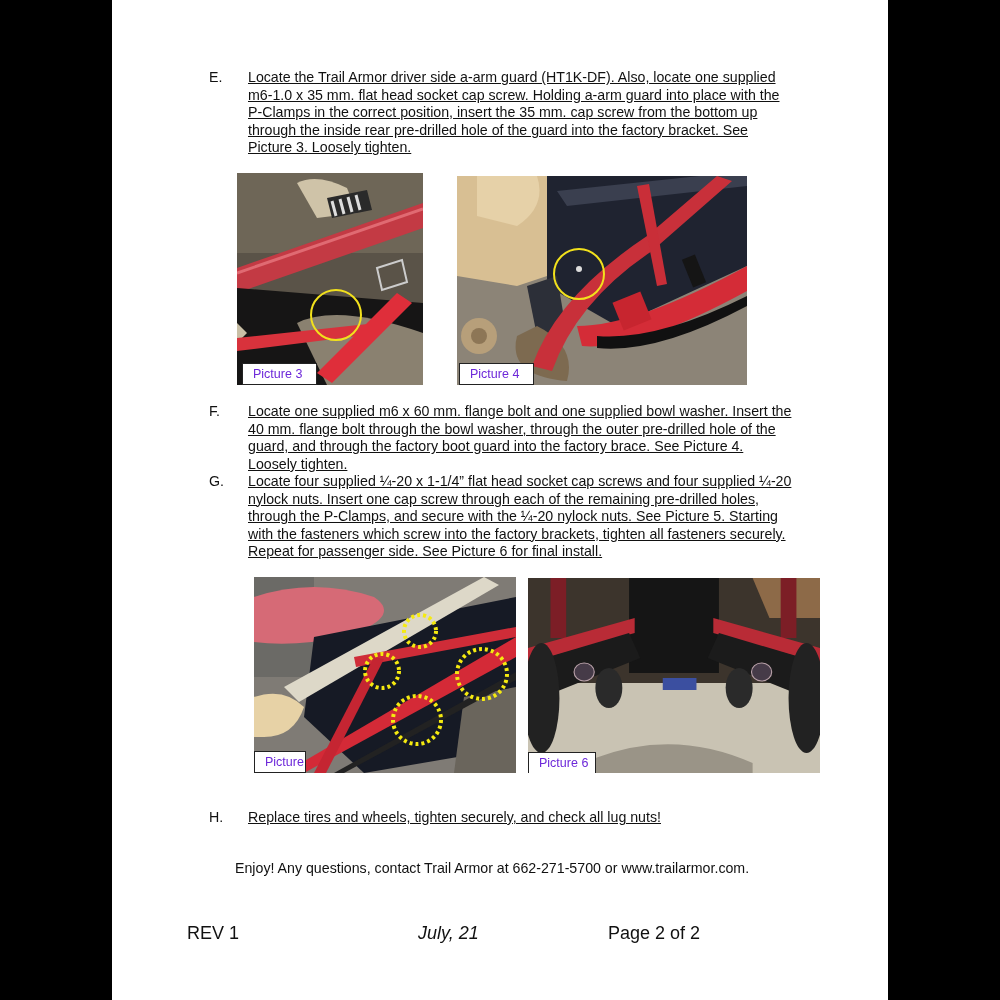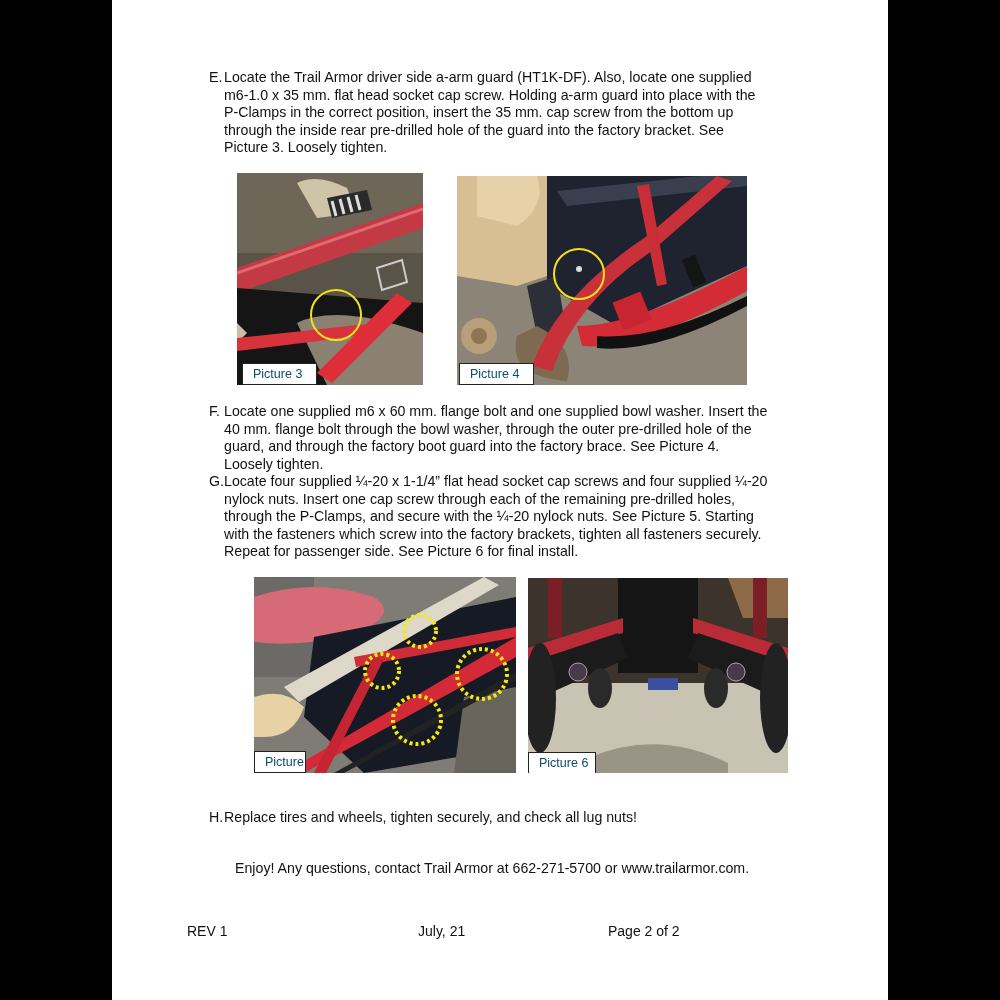--- a/index.html
+++ b/index.html
@@ -13,36 +13,36 @@
     background: #ffffff;
   }
   .step {
     position: absolute; left: 0; width: 776px;
     font-size: 14.2px; line-height: 17.6px; color: #111;
   }
   .step .letter {
     position: absolute; left: 97px; top: 0; width: 24px;
   }
   .step .body {
-    position: absolute; left: 112px; width: 600px; white-space: pre-line;
+    position: absolute; left: 136px; width: 600px; white-space: pre-line; text-decoration: underline;
   }
   .photo {
     position: absolute; overflow: hidden;
   }
   .photo svg { position: absolute; left: 0; top: 0; width: 100%; height: 100%; }
   .caption {
     position: absolute; background: #fff; border: 1px solid #222;
-    font-size: 12.5px; line-height: 20px; padding-left: 10px; color: #0c4a6e;
+    font-size: 12.5px; line-height: 20px; padding-left: 10px; color: #6d28d9;
     box-sizing: border-box; height: 22px;
   }
   .closing {
     position: absolute; left: 123px; top: 860px; font-size: 14.2px; color: #111;
   }
   .footer {
-    position: absolute; top: 923px; font-size: 14px; color: #111;
+    position: absolute; top: 923px; font-size: 18px; color: #111;
   }
 </style>
 </head>
 <body>
 
 <div class="page">
 
   <div class="step" style="top:69px;">
     <span class="letter">E.</span>
     <div class="body">Locate the Trail Armor driver side a-arm guard (HT1K-DF). Also, locate one supplied
@@ -129,21 +129,21 @@
       <g fill="none" stroke="#f5ea10" stroke-width="4" stroke-dasharray="3 3">
         <circle cx="166" cy="54" r="16"></circle>
         <circle cx="128" cy="94" r="17"></circle>
         <circle cx="228" cy="97" r="25"></circle>
         <circle cx="163" cy="143" r="24"></circle>
       </g>
     </svg>
     <div class="caption" style="left:0px; top:174px; width:52px;">Picture 5</div>
   </div>
 
-  <div class="photo" style="left:416px; top:578px; width:260px; height:195px;text-decoration:underline;">
+  <div class="photo" style="left:416px; top:578px; width:292px; height:195px;text-decoration:underline;">
     <svg viewBox="0 0 260 195" preserveAspectRatio="none">
       <rect width="260" height="195" fill="#b7b1a2"></rect>
       <rect x="0" y="0" width="260" height="110" fill="#3c342c"></rect>
       <path d="M200 0 L260 0 L260 40 L215 40 Z" fill="#8d6a48"></path>
       <rect x="0" y="105" width="260" height="90" fill="#c9c3b3"></rect>
       <path d="M60 180 Q130 150 200 185 L200 195 L60 195 Z" fill="#9a9487"></path>
       <rect x="90" y="0" width="80" height="95" fill="#151515"></rect>
       <rect x="20" y="0" width="14" height="60" fill="#7c1e26"></rect>
       <rect x="225" y="0" width="14" height="60" fill="#7c1e26"></rect>
       <path d="M0 70 L95 40 L95 55 L0 85 Z" fill="#b92b36"></path>
@@ -162,15 +162,15 @@
   </div>
 
   <div class="step" style="top:809px;">
     <span class="letter">H.</span>
     <div class="body">Replace tires and wheels, tighten securely, and check all lug nuts!</div>
   </div>
 
   <div class="closing">Enjoy! Any questions, contact Trail Armor at 662-271-5700 or www.trailarmor.com.</div>
 
   <div class="footer" style="left:75px;">REV 1</div>
-  <div class="footer" style="left:306px;">July, 21</div>
+  <div class="footer" style="left:306px;font-style:italic;">July, 21</div>
   <div class="footer" style="left:496px;">Page 2 of 2</div>
 </div>
 
 </body></html>

